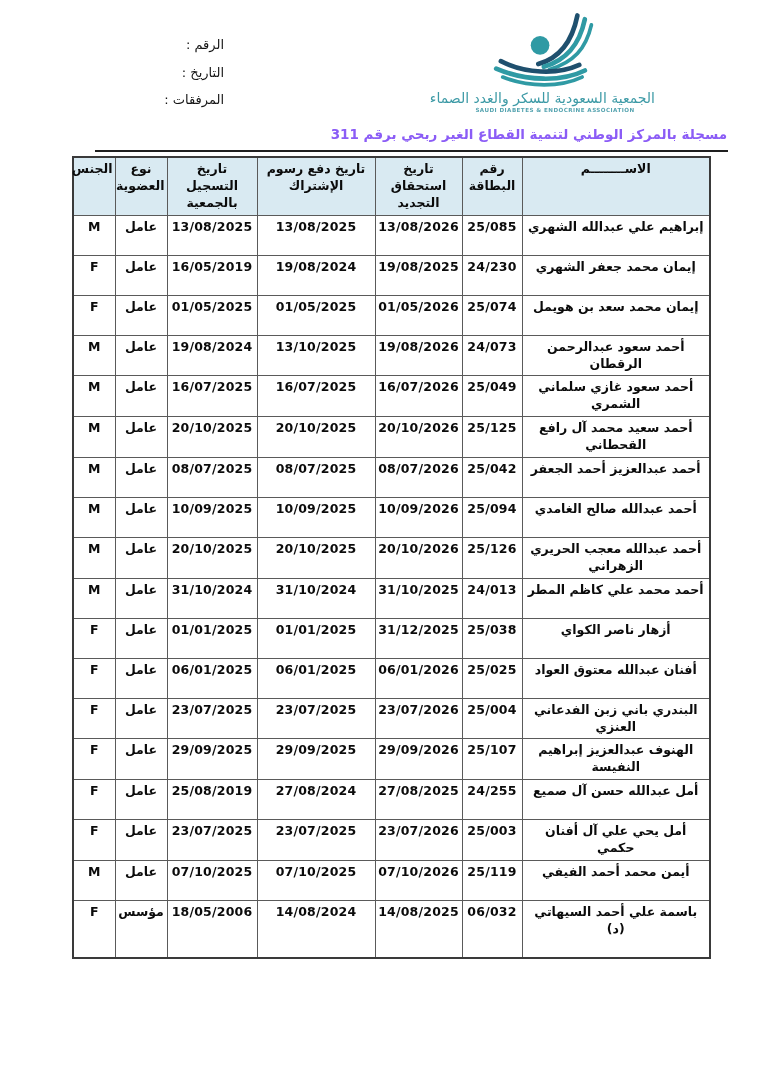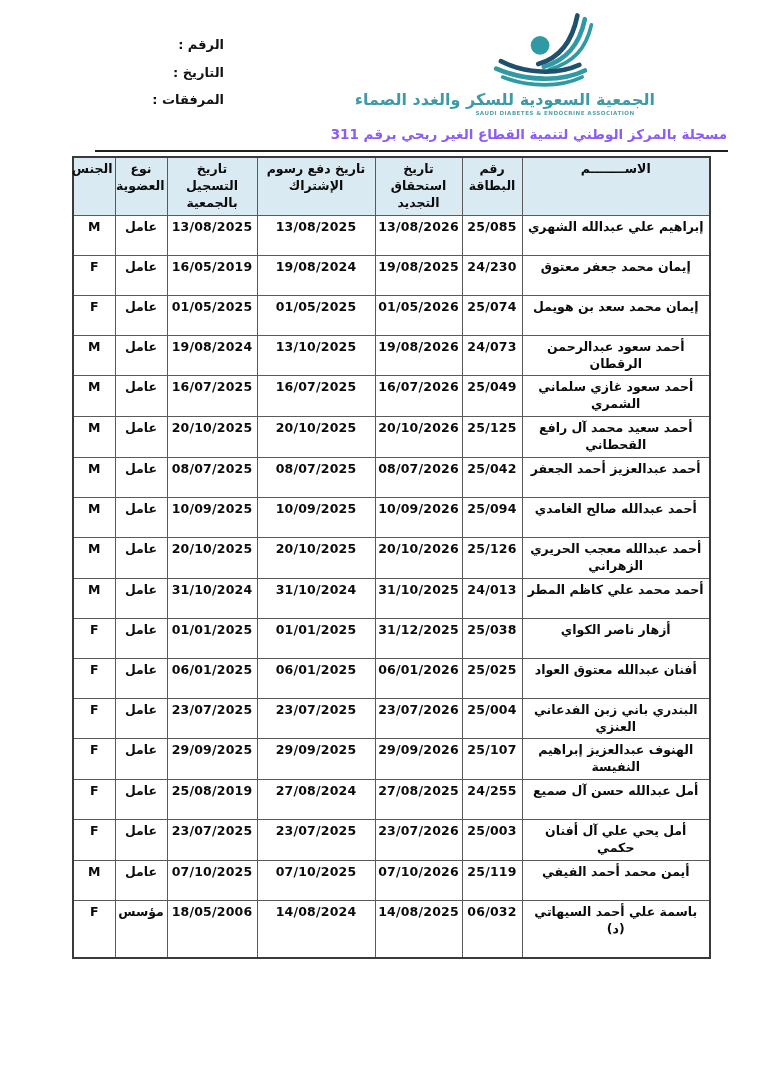--- a/index.html
+++ b/index.html
@@ -9,30 +9,30 @@
     position:relative; width:768px; height:1086px;
     background:#ffffff; margin:0 auto; overflow:hidden;
   }
 
   
   .ref-block {
     position:absolute; top:31px; left:138px; width:86px;
     direction:rtl; text-align:right;
   }
   .ref-block .ref-line {
-    font-size:13px; font-weight:bold; color:#141414; line-height:27.5px;
+    font-size:13px; font-weight:normal; color:#141414; line-height:27.5px;
     white-space:nowrap;
   }
 
   
   .logo-block {
     position:absolute; top:8px; left:455px; width:200px; text-align:center;
   }
   .logo-mark { display:block; margin:0 auto; }
-  .logo-ar { font-size:16px; font-weight:bold; color:#3d9aa6; direction:rtl; margin-top:-2px; white-space:nowrap; }
+  .logo-ar { font-size:14px; font-weight:normal; color:#3d9aa6; direction:rtl; margin-top:-2px; white-space:nowrap; }
   .logo-en { font-size:5.6px; font-weight:bold; color:#56a4b0; letter-spacing:.45px; margin-top:1px; white-space:nowrap; }
 
   
   .tagline {
     position:absolute; top:126px; right:41px;
     direction:rtl; font-size:13.5px; font-weight:bold; color:#8b5cf6;
     white-space:nowrap;
   }
   .rule {
     position:absolute; top:150px; left:95px; width:633px; height:2px;
@@ -120,21 +120,21 @@
         <tr>
           <td class="c-name">إبراهيم علي عبدالله الشهري</td>
           <td class="c-card">25/085</td>
           <td class="c-renewal">13/08/2026</td>
           <td class="c-payment">13/08/2025</td>
           <td class="c-registration">13/08/2025</td>
           <td class="c-type">عامل</td>
           <td class="c-gender">M</td>
         </tr>
         <tr>
-          <td class="c-name">إيمان محمد جعفر معتوق</td>
+          <td class="c-name">إيمان محمد جعفر الشهري</td>
           <td class="c-card">24/230</td>
           <td class="c-renewal">19/08/2025</td>
           <td class="c-payment">19/08/2024</td>
           <td class="c-registration">16/05/2019</td>
           <td class="c-type">عامل</td>
           <td class="c-gender">F</td>
         </tr>
         <tr>
           <td class="c-name">إيمان محمد سعد بن هويمل</td>
           <td class="c-card">25/074</td>

